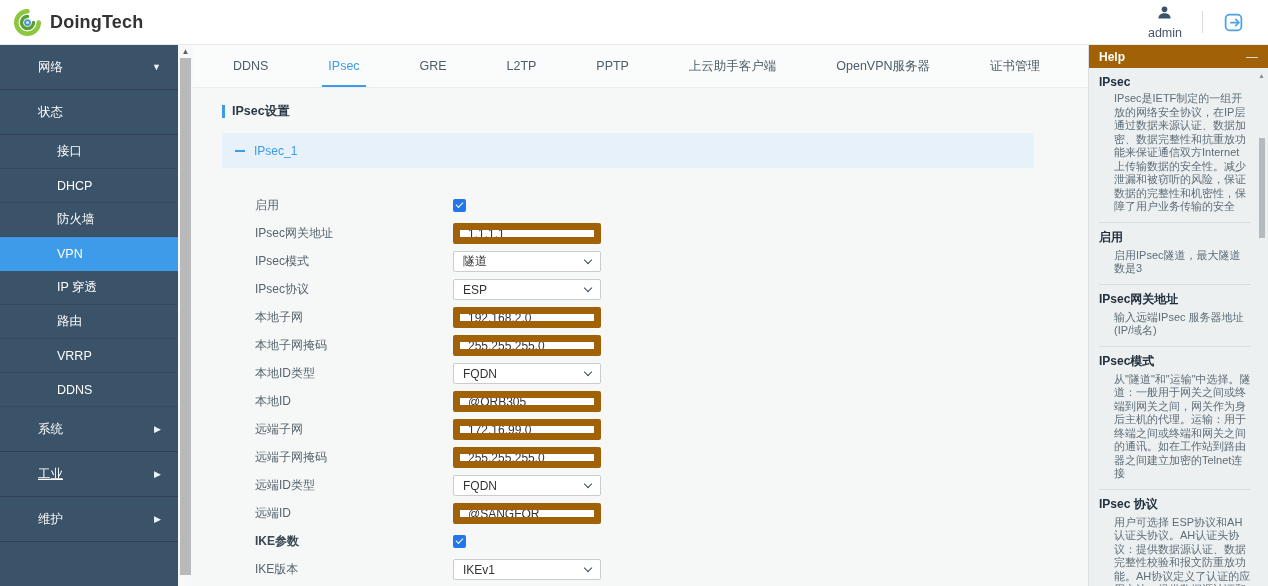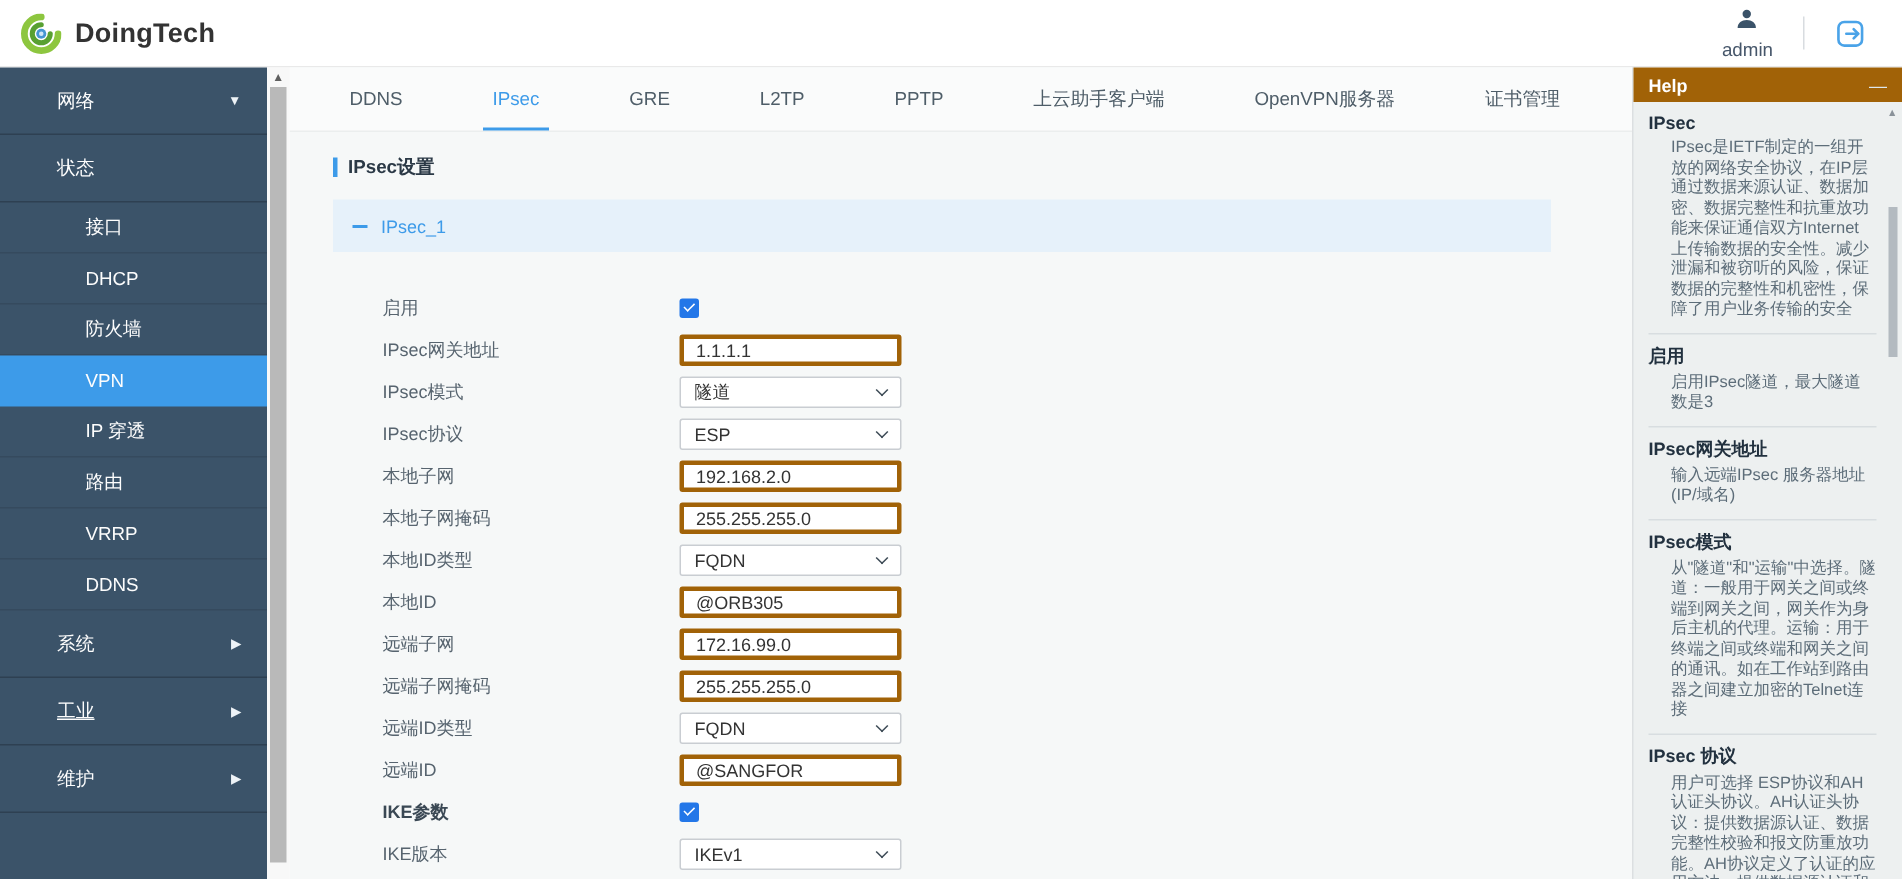--- a/index.html
+++ b/index.html
@@ -46,21 +46,21 @@
   .section-title { display:flex; align-items:center; font-size:12.5px; font-weight:bold; color:#2b3946; }
   .section-title::before { content:''; width:3px; height:13px; background:#3d9be9; margin-right:7px; }
   .panel-head { margin-top:13px; width:812px; height:35px; background:#e6f1fa; display:flex;
     align-items:center; padding-left:13px; color:#3d9be9; font-size:12px; cursor:pointer; }
   .minus { width:10px; height:2px; background:#3d9be9; margin-right:9px; }
 
   .form { margin-top:27px; }
   .frow { display:flex; align-items:center; height:21px; margin-bottom:7px; }
   .flabel { width:198px; margin-left:33px; flex:none; font-size:12px; color:#57646f; }
   .flabel.b { font-weight:bold; color:#3a4854; }
-  .tinput { width:148px; height:21px; border:3px solid #a16207; border-radius:2px; background:#fff;
+  .tinput { width:148px; height:21px; border:7px solid #a16207; border-radius:2px; background:#fff;
     font-size:12px; color:#333; padding:0 8px; outline:none; font-family:inherit; }
   .fselect { width:148px; height:21px; border:1px solid #c9cdd2; border-radius:2px; background:#fff;
     display:flex; align-items:center; justify-content:space-between; padding:0 9px; font-size:12px; color:#333; cursor:pointer; }
   .chev { width:6px; height:6px; border-right:1.5px solid #3c4a55; border-bottom:1.5px solid #3c4a55;
     transform:rotate(45deg); margin-top:-3px; flex:none; }
   .cbx { width:13px; height:13px; border-radius:2px; background:#2377e8; position:relative; cursor:pointer; }
   .cbx.on::after { content:''; position:absolute; left:2.5px; top:3px; width:6px; height:3px;
     border-left:1.7px solid #fff; border-bottom:1.7px solid #fff; transform:rotate(-45deg); }
 
   

